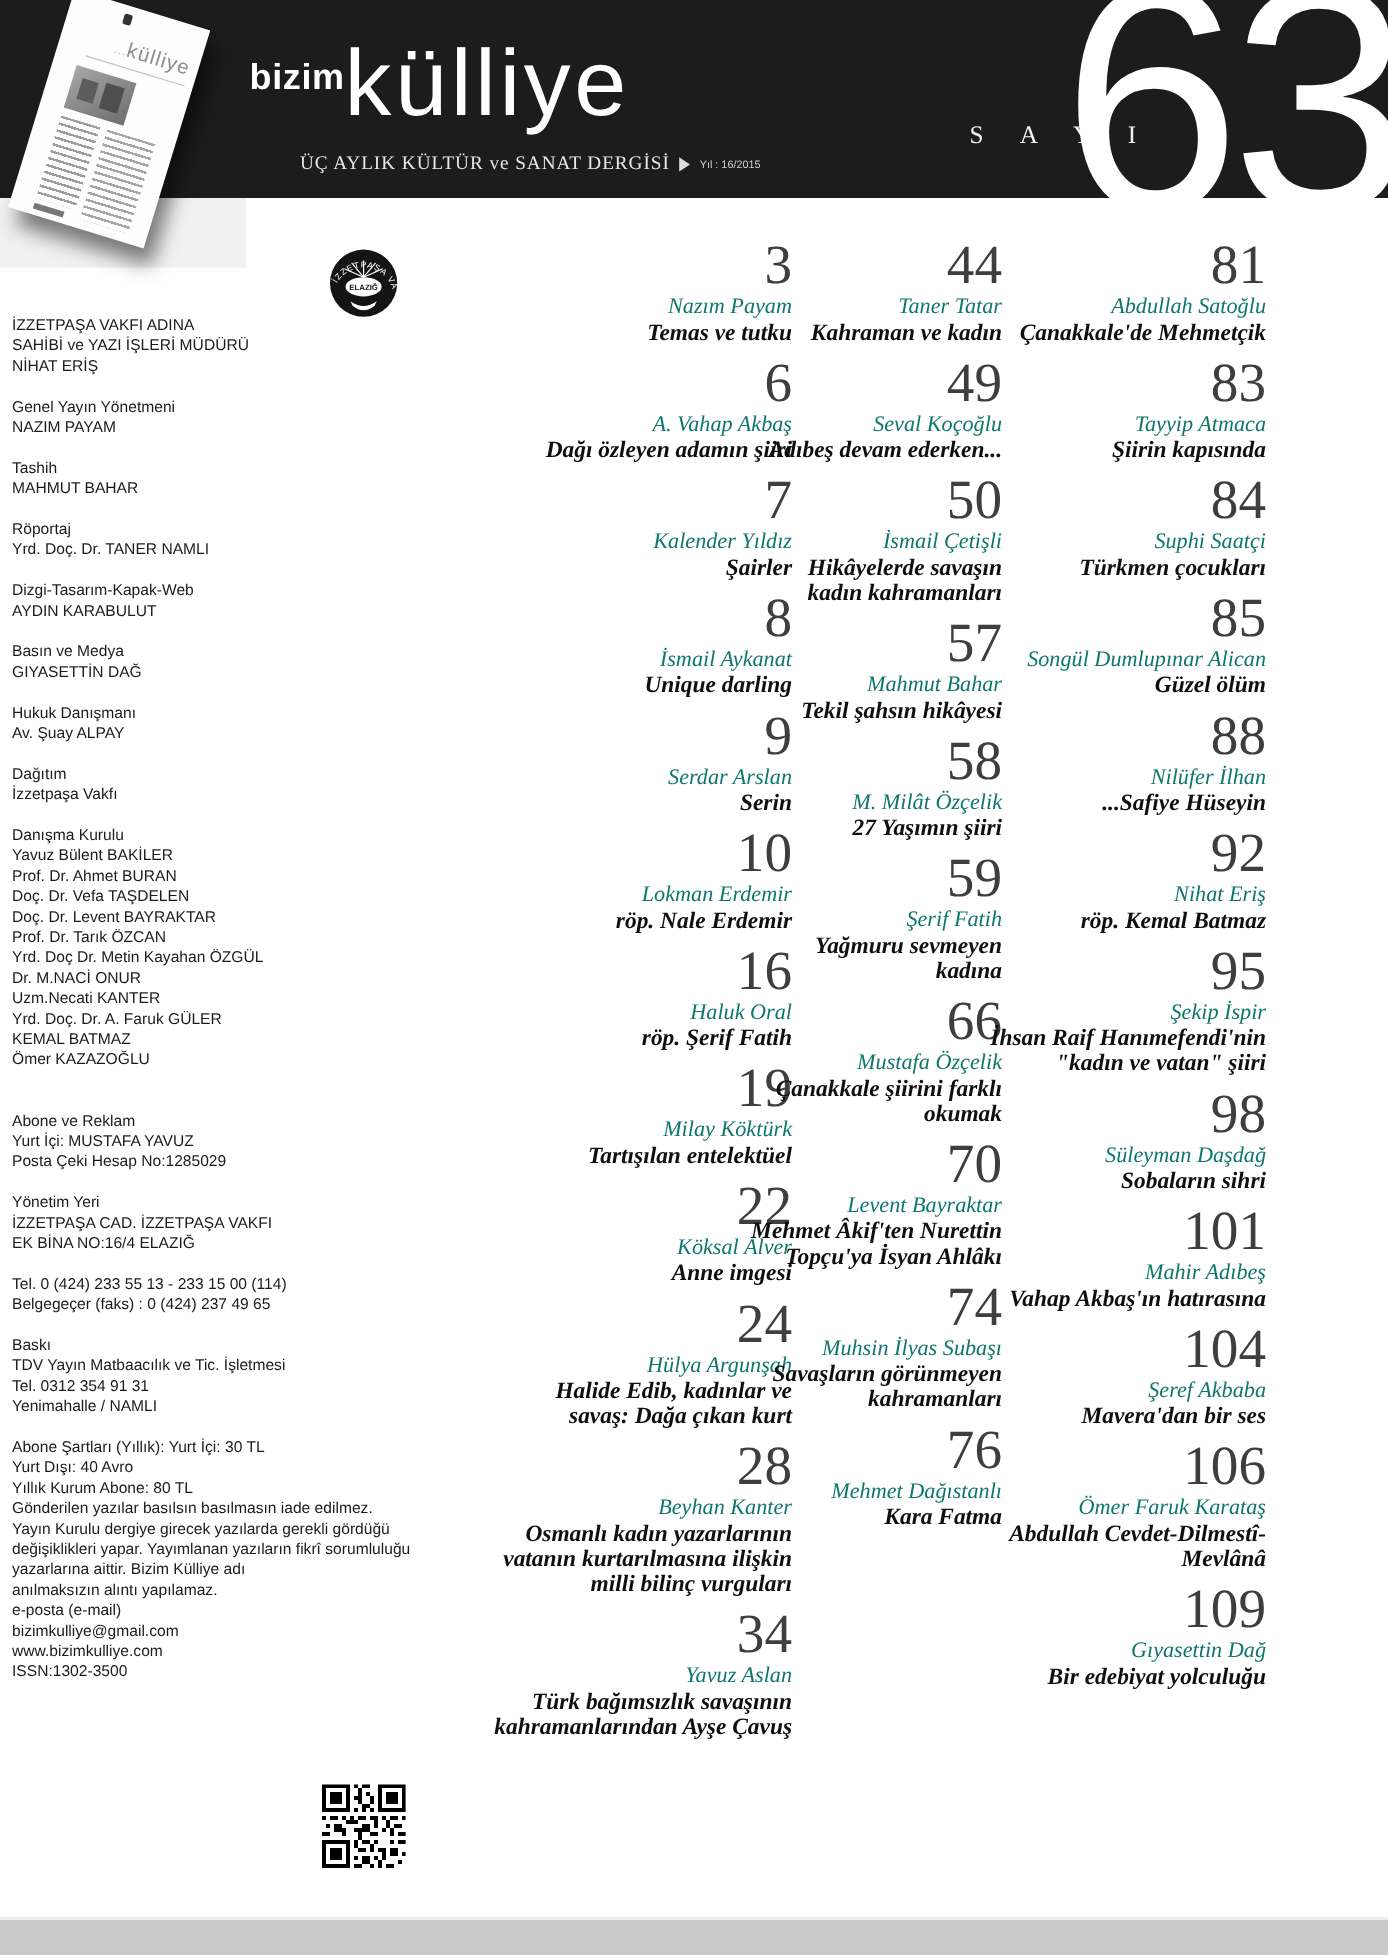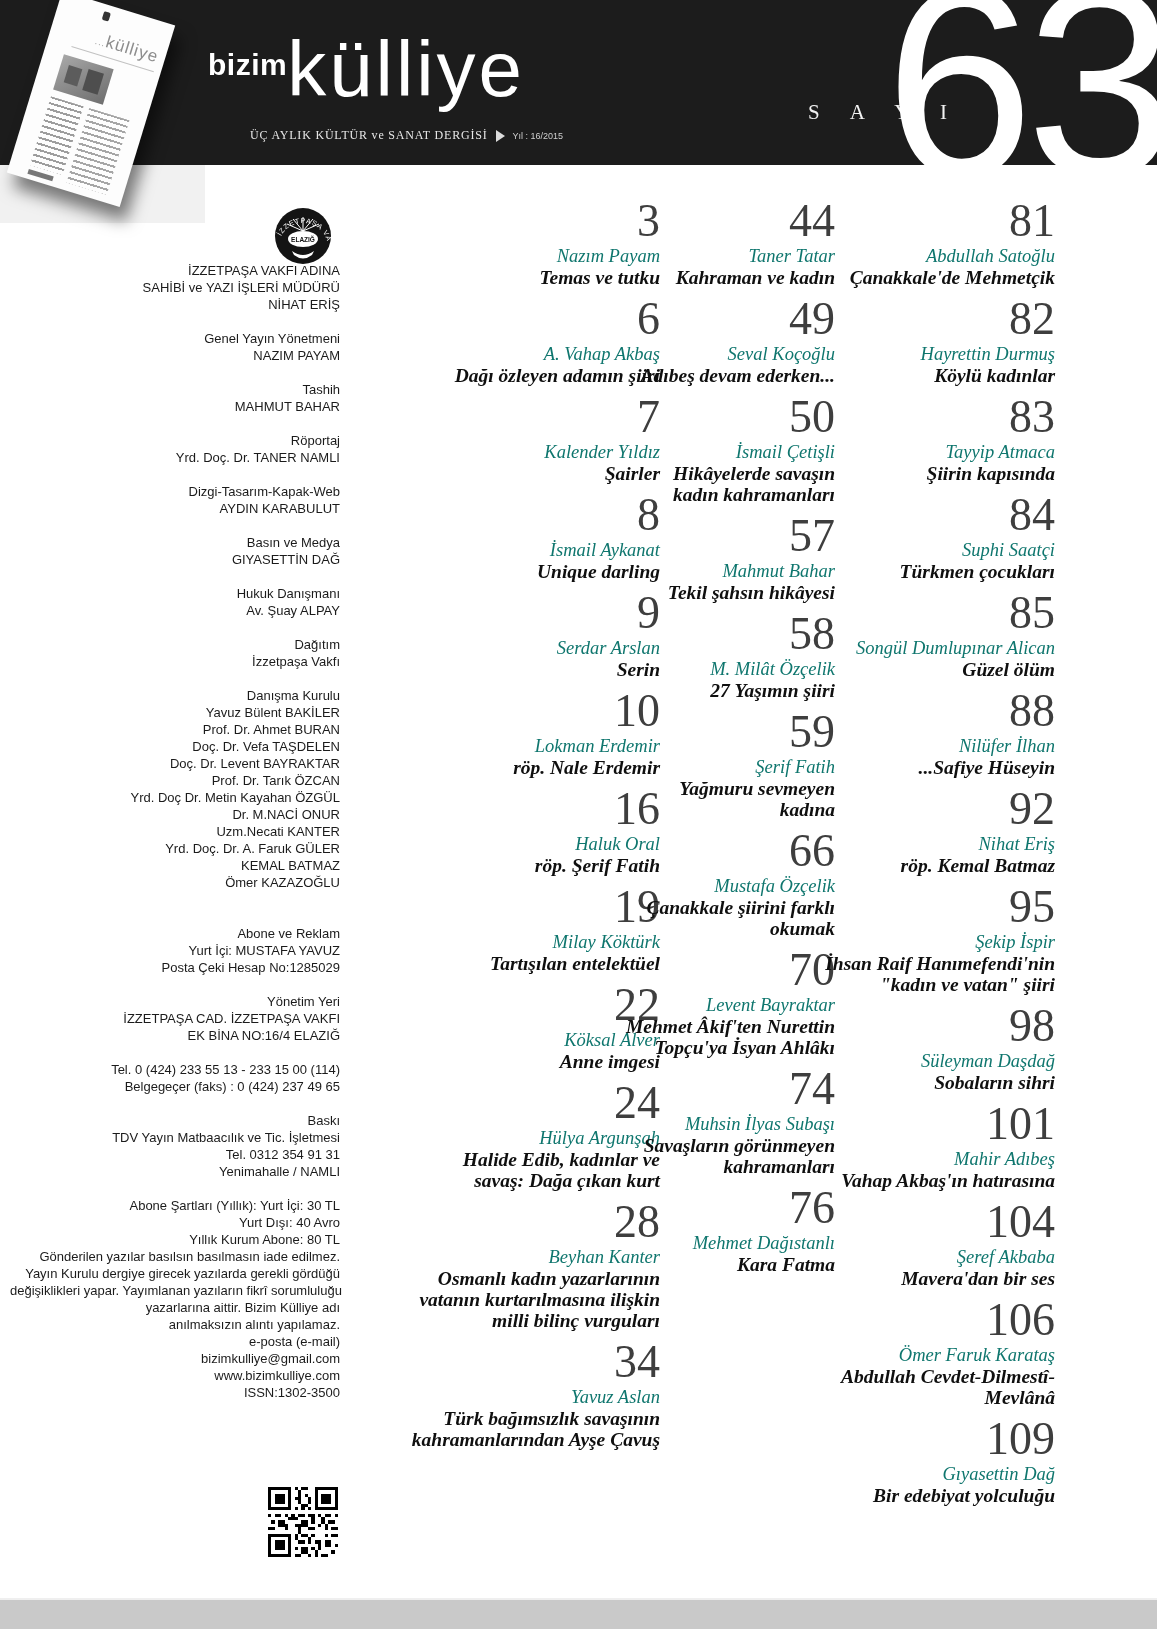--- a/index.html
+++ b/index.html
@@ -5,21 +5,21 @@
   html,body{margin:0;padding:0;background:#888;}
   .page{position:relative;width:1157px;height:1629px;margin:0 auto;background:#ffffff;
         overflow:hidden;font-family:"Liberation Sans",sans-serif;}
 
   
   .topbar{position:absolute;left:0;top:0;width:1157px;height:165px;background:#1c1c1c;z-index:1;}
   .brand{position:absolute;left:208px;top:38px;display:flex;align-items:center;color:#fff;z-index:2;}
   .brand-prefix{font-weight:bold;font-size:30px;line-height:1;letter-spacing:0.5px;margin-bottom:9px;}
   .brand-name{font-size:78px;line-height:0.82;letter-spacing:3px;font-weight:400;}
   .brand-sub{position:absolute;left:250px;top:128px;display:flex;align-items:center;gap:8px;color:#e8e8e8;z-index:2;}
-  .brand-subtitle{font-family:"Liberation Serif",serif;font-size:12px;letter-spacing:0.8px;}
+  .brand-subtitle{font-family:"Liberation Serif",serif;font-size:16px;letter-spacing:0.8px;}
   .tri{width:0;height:0;border-top:6px solid transparent;border-bottom:6px solid transparent;border-left:9px solid #dcdcdc;}
   .brand-year{font-size:9px;color:#cfcfcf;}
   .sayi{position:absolute;left:808px;top:100px;font-family:"Liberation Serif",serif;font-size:21px;
         letter-spacing:13px;color:#f2f2f2;z-index:2;}
   .issue63{position:absolute;right:-10px;top:-52px;font-size:268px;line-height:1;color:#ffffff;
            font-family:"Liberation Sans",sans-serif;z-index:2;letter-spacing:-8px;}
 
   
   .gray-patch{position:absolute;left:0;top:165px;width:205px;height:58px;background:#f1f1f1;z-index:1;}
   .cover{position:absolute;left:32px;top:4px;width:118px;height:190px;background:#fdfdfd;
@@ -35,21 +35,21 @@
   .cv-lines-a{position:absolute;left:20px;top:104px;width:34px;height:72px;
       background:repeating-linear-gradient(to bottom,#9d9d9d 0 2px,transparent 2px 6px);}
   .cv-lines-b{position:absolute;left:60px;top:104px;width:42px;height:78px;
       background:repeating-linear-gradient(to bottom,#a6a6a6 0 2px,transparent 2px 6px);}
   .cv-foot{position:absolute;left:20px;top:180px;width:26px;height:5px;background:#777;}
 
   
   .seal{position:absolute;left:272px;top:205px;width:62px;height:62px;z-index:2;}
 
   
-  .masthead{position:absolute;left:10px;top:262px;width:330px;text-align:right;
+  .masthead{position:absolute;left:10px;top:262px;width:330px;text-align:left;
             font-size:13px;color:#1b1b1b;z-index:2;}
   .mast-line{height:17px;line-height:17px;white-space:nowrap;}
 
   
   .qr{position:absolute;left:268px;top:1487px;width:70px;height:70px;}
 
   
   .toc-col{position:absolute;top:196px;text-align:right;z-index:2;}
   .toc-col-1{left:410px;width:250px;}
   .toc-col-2{left:625px;width:210px;}
@@ -395,25 +395,20 @@
     </div>
 
   <div class="toc-col toc-col-3">
 
       <div class="toc-entry">
         <div class="toc-num">81</div>
         <div class="toc-author">Abdullah Satoğlu</div>
         <div class="toc-title">Çanakkale'de Mehmetçik</div>
       </div>
 
-      <div class="toc-entry">
-        <div class="toc-num">82</div>
-        <div class="toc-author">Hayrettin Durmuş</div>
-        <div class="toc-title">Köylü kadınlar</div>
-      </div>
 
       <div class="toc-entry">
         <div class="toc-num">83</div>
         <div class="toc-author">Tayyip Atmaca</div>
         <div class="toc-title">Şiirin kapısında</div>
       </div>
 
       <div class="toc-entry">
         <div class="toc-num">84</div>
         <div class="toc-author">Suphi Saatçi</div>

